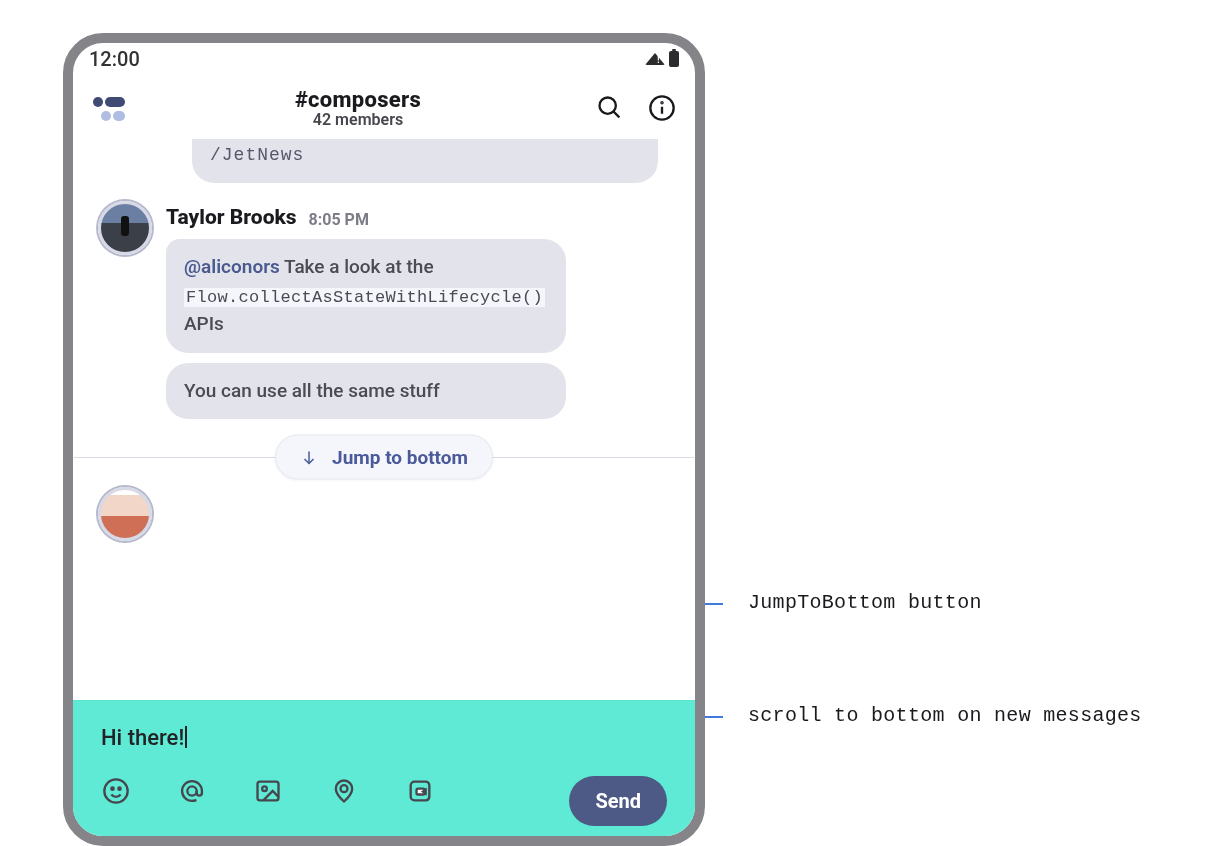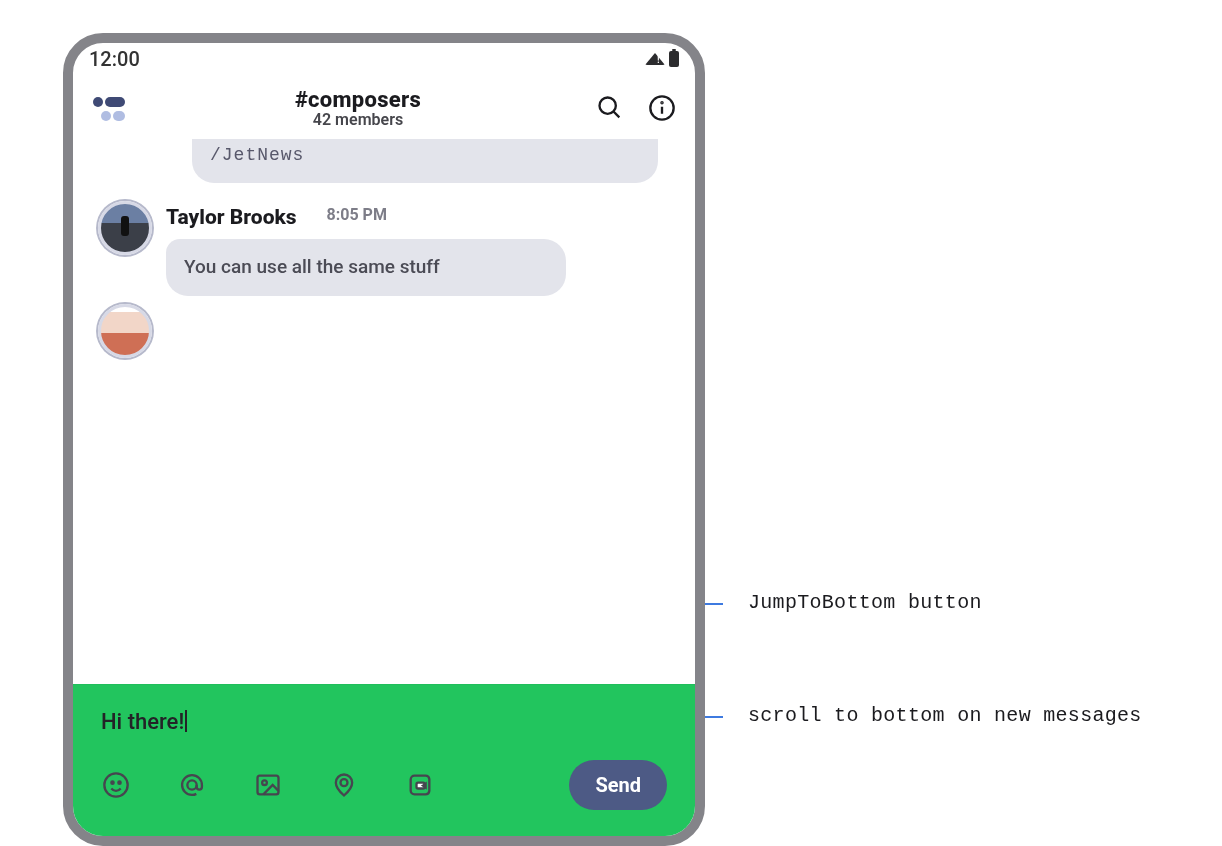--- a/index.html
+++ b/index.html
@@ -43,21 +43,21 @@
       padding:6px 18px 18px; color:#58586b;
       font-family:"SFMono-Regular",Consolas,"Liberation Mono",Menlo,monospace;
       font-size:18px; letter-spacing:1px;
     }
 
     .msgrow { display:flex; gap:14px; margin-top:18px; align-items:flex-start; }
     .avatar { width:54px; height:54px; border-radius:50%; background:#cdd1df; border:3px solid #d7d9e6; box-shadow:0 0 0 2px #b6b9cb; }
     .avatar.land { background: linear-gradient(#6b7fa3 40%, #3b3f48 40%); position:relative;}
     .avatar.land::after{content:""; position:absolute; left:50%; top:50%; width:8px; height:20px; background:#111; transform:translate(-50%,-60%); border-radius:3px;}
     .avatar.person { background: linear-gradient(#fff 10%, #f2d6c8 10%, #f2d6c8 55%, #cf6f55 55%);}
-    .namer { display:flex; align-items:flex-start; gap:30px; padding:4px 0 6px; }
+    .namer { display:flex; align-items:flex-end; gap:12px; padding:4px 0 6px; }
     .sender { font-size:21px; font-weight:800; color:#1b1b1f;}
     .tstamp { font-size:16px; font-weight:700; color:#7d7d88;}
     .bubble {
       margin-left:0; margin-top:4px; max-width:400px;
       background:#e3e4eb; border-radius:14px 22px 22px 22px;
       padding:14px 18px; font-size:19px; line-height:1.5; color:#4b4b55; font-weight:500;
     }
     .bubble + .bubble { border-radius:22px; margin-top:10px; }
     .mention { color:#4a5a8f; font-weight:600; }
     .code { font-family:"SFMono-Regular",Consolas,"Liberation Mono",Menlo,monospace; background:#f4f6fb; padding:0 2px; font-size:17px; letter-spacing:.3px;}
@@ -73,25 +73,25 @@
       cursor:pointer;
     }
     .jumpbtn svg{width:18px;height:18px;}
 
     .msgrow.mine { margin-top:8px;}
     .mybar { height:10px; background:#4d5a85; border-radius:10px 10px 0 0; width:260px; margin-top:6px;}
 
     
     .composer {
       position:absolute; left:0; right:0; bottom:0;
-      background:#22c55e; padding:20px 28px 26px; border-top:1px solid rgba(0,0,0,.03);
+      background:#5eead4; padding:20px 28px 10px; border-top:1px solid rgba(0,0,0,.03);
     }
     .compose-text { font-size:22px; color:#232327; padding:4px 0 26px; font-weight:500; }
     .compose-text .caret{ display:inline-block; width:2px; height:22px; background:#232327; vertical-align:-3px; margin-left:1px;}
-    .compose-row { display:flex; align-items:center; gap:46px; }
+    .compose-row { display:flex; gap:46px; }
     .cicon { width:30px; height:30px; color:#46464f; cursor:pointer; display:flex;align-items:center;justify-content:center;}
     .cicon svg{width:28px;height:28px;fill:none;stroke:#46464f;stroke-width:2;}
     .sendbtn { margin-left:auto; background:#4d5a85; color:#fff; font-size:20px; font-weight:700;
       padding:13px 26px; border-radius:999px; cursor:pointer; }
 
     
     .annot { position:absolute; font-family:"SFMono-Regular",Consolas,"Liberation Mono",Menlo,monospace; font-size:20px; color:#1b1b1f; letter-spacing:.3px;}
     .arrow { position:absolute; height:2px; background:#3e7ae0; }
     .arrow::before{content:"";position:absolute;left:-1px;top:-5px;border-right:12px solid #3e7ae0;border-top:6px solid transparent;border-bottom:6px solid transparent;}
   </style>
@@ -145,24 +145,37 @@
   <div class="chat">
     <div class="bubble-trunc">/JetNews</div>
 
     <div class="msgrow">
       <div class="avatar land"></div>
       <div style="flex:1;">
         <div class="namer">
           <span class="sender">Taylor Brooks</span>
           <span class="tstamp">8:05 PM</span>
         </div>
+        <div class="bubble">
+          <span class="mention">@aliconors</span><span> Take a look at the </span><span class="code">Flow.collectAsStateWithLifecycle()</span><span> APIs</span>
+        </div>
         <div class="bubble">You can use all the same stuff</div>
       </div>
     </div>
 
+    <div class="div-row">
+      <div class="div-line"></div>
+      <div class="jumpbtn">
+        <svg viewBox="0 0 24 24" fill="none" stroke="#4a5a9a" stroke-width="2">
+            <line x1="12" y1="4" x2="12" y2="20"></line>
+            <polyline points="6 14 12 20 18 14"></polyline>
+          </svg>
+        <span>Jump to bottom</span>
+      </div>
+    </div>
 
     <div class="msgrow mine">
       <div class="avatar person"></div>
     </div>
   </div>
 
   <div class="composer">
     <div class="compose-text">
       <span>Hi there!</span><span class="caret"></span>
     </div>

